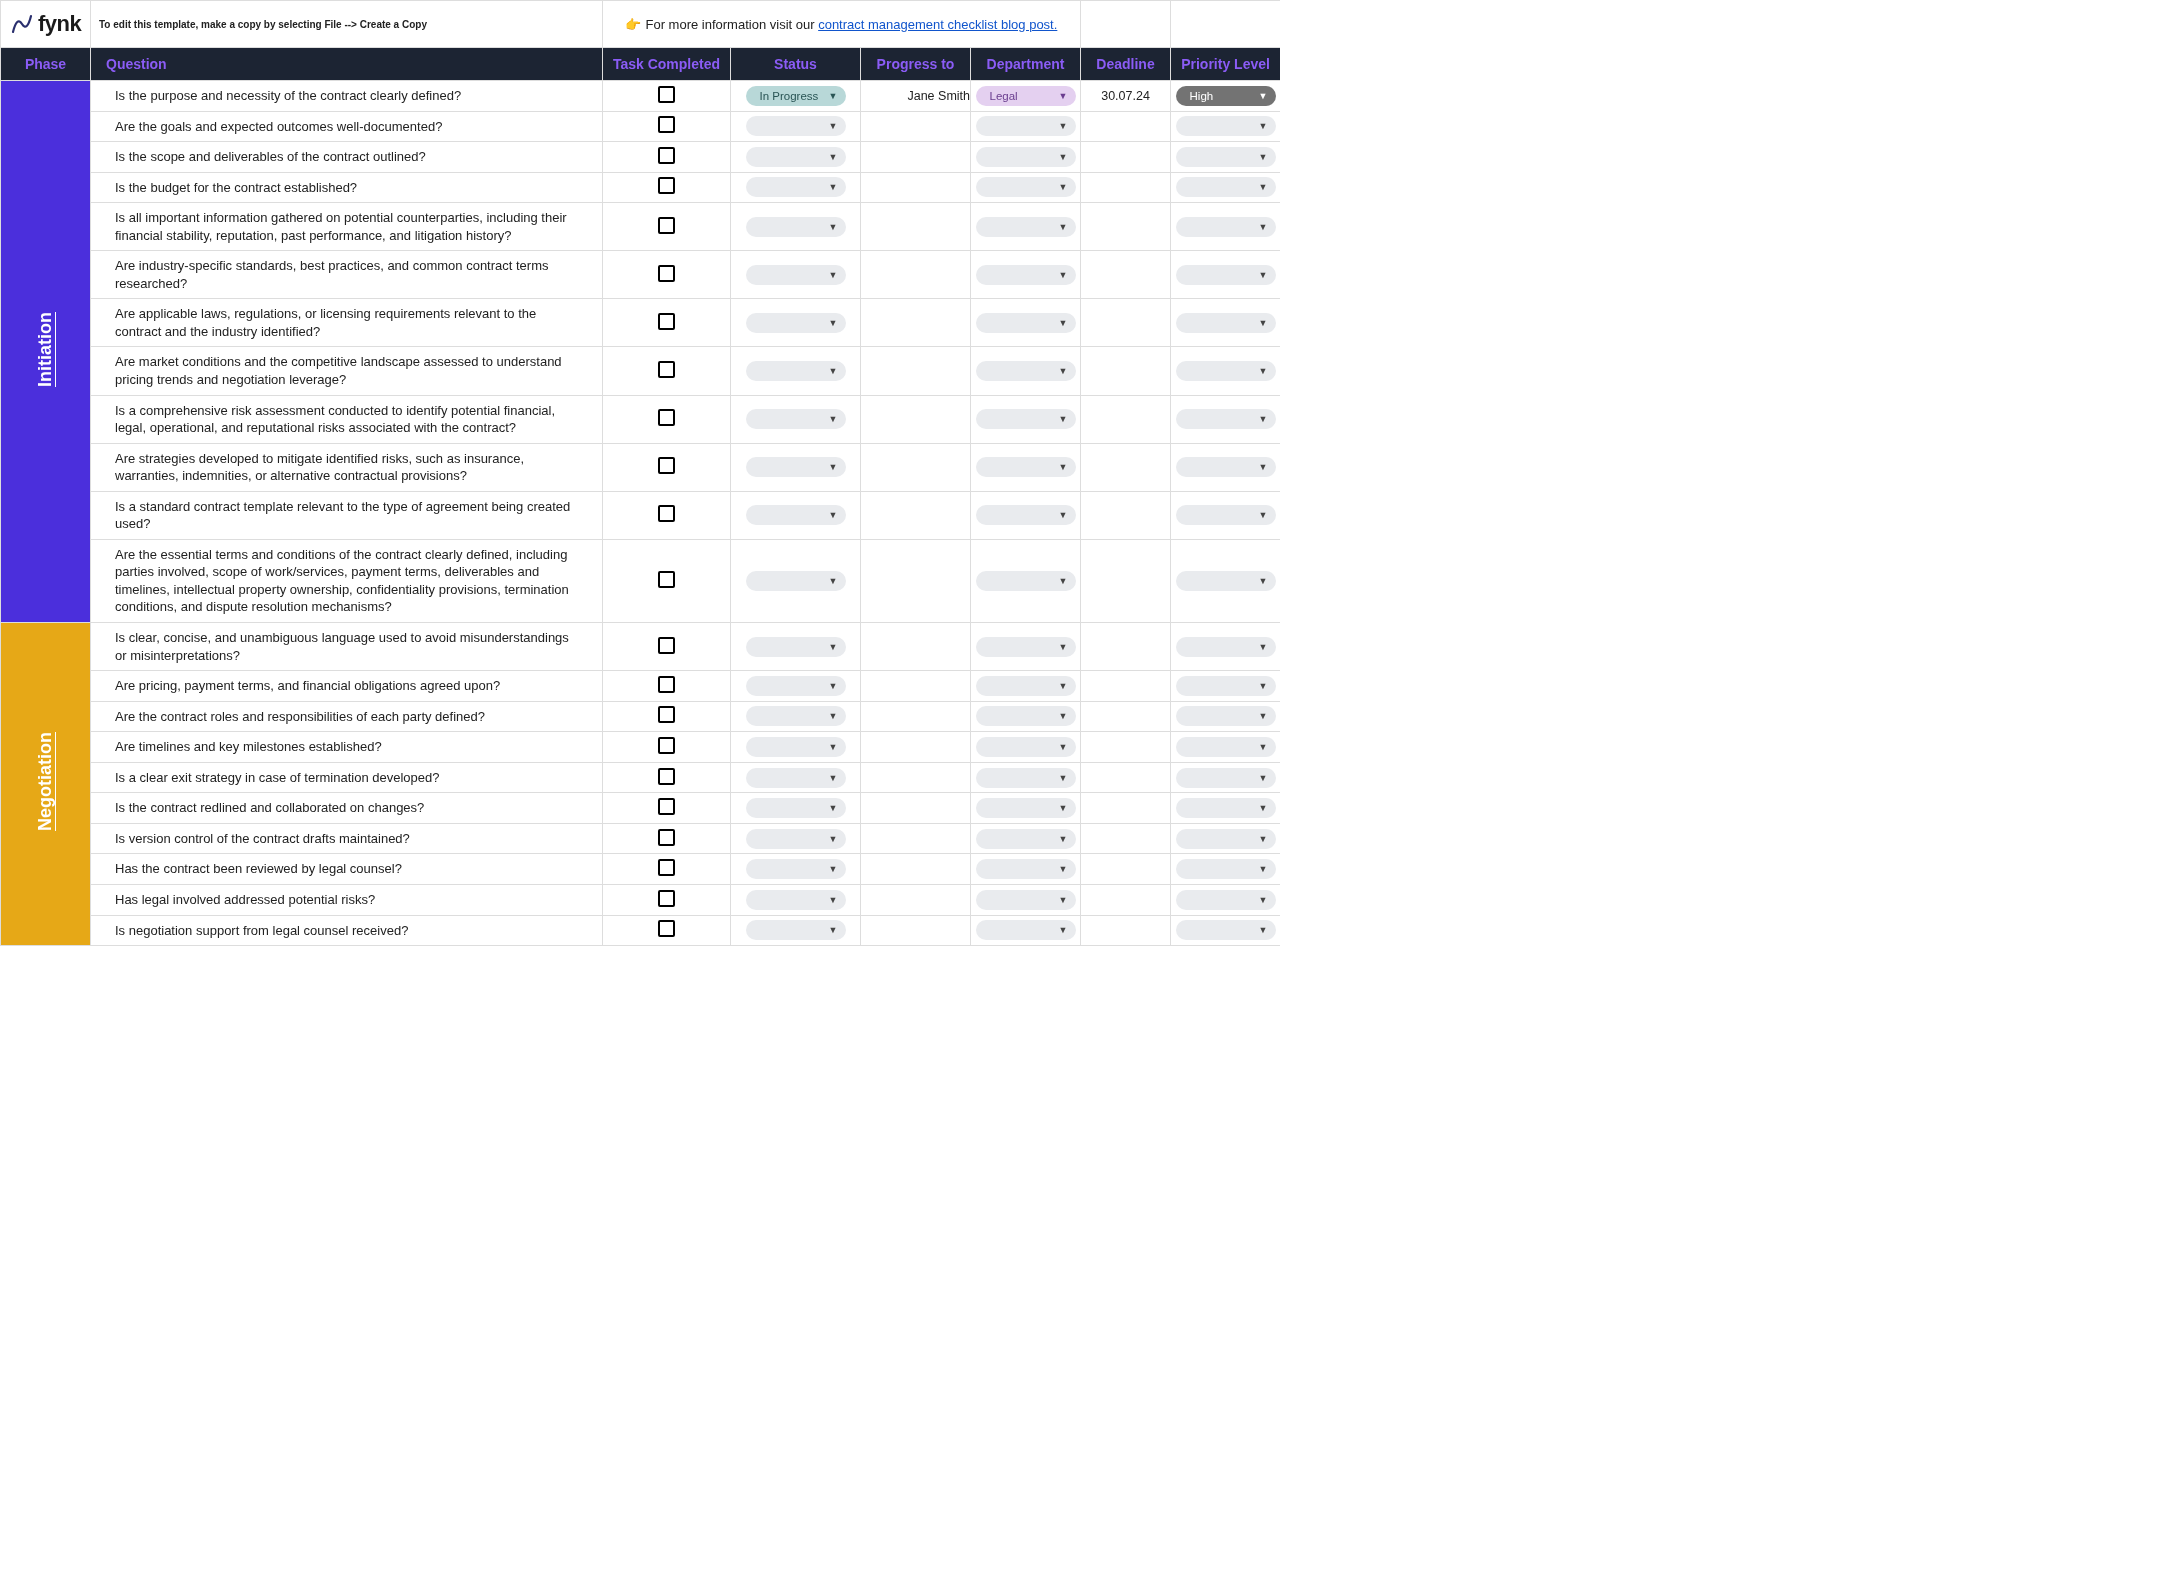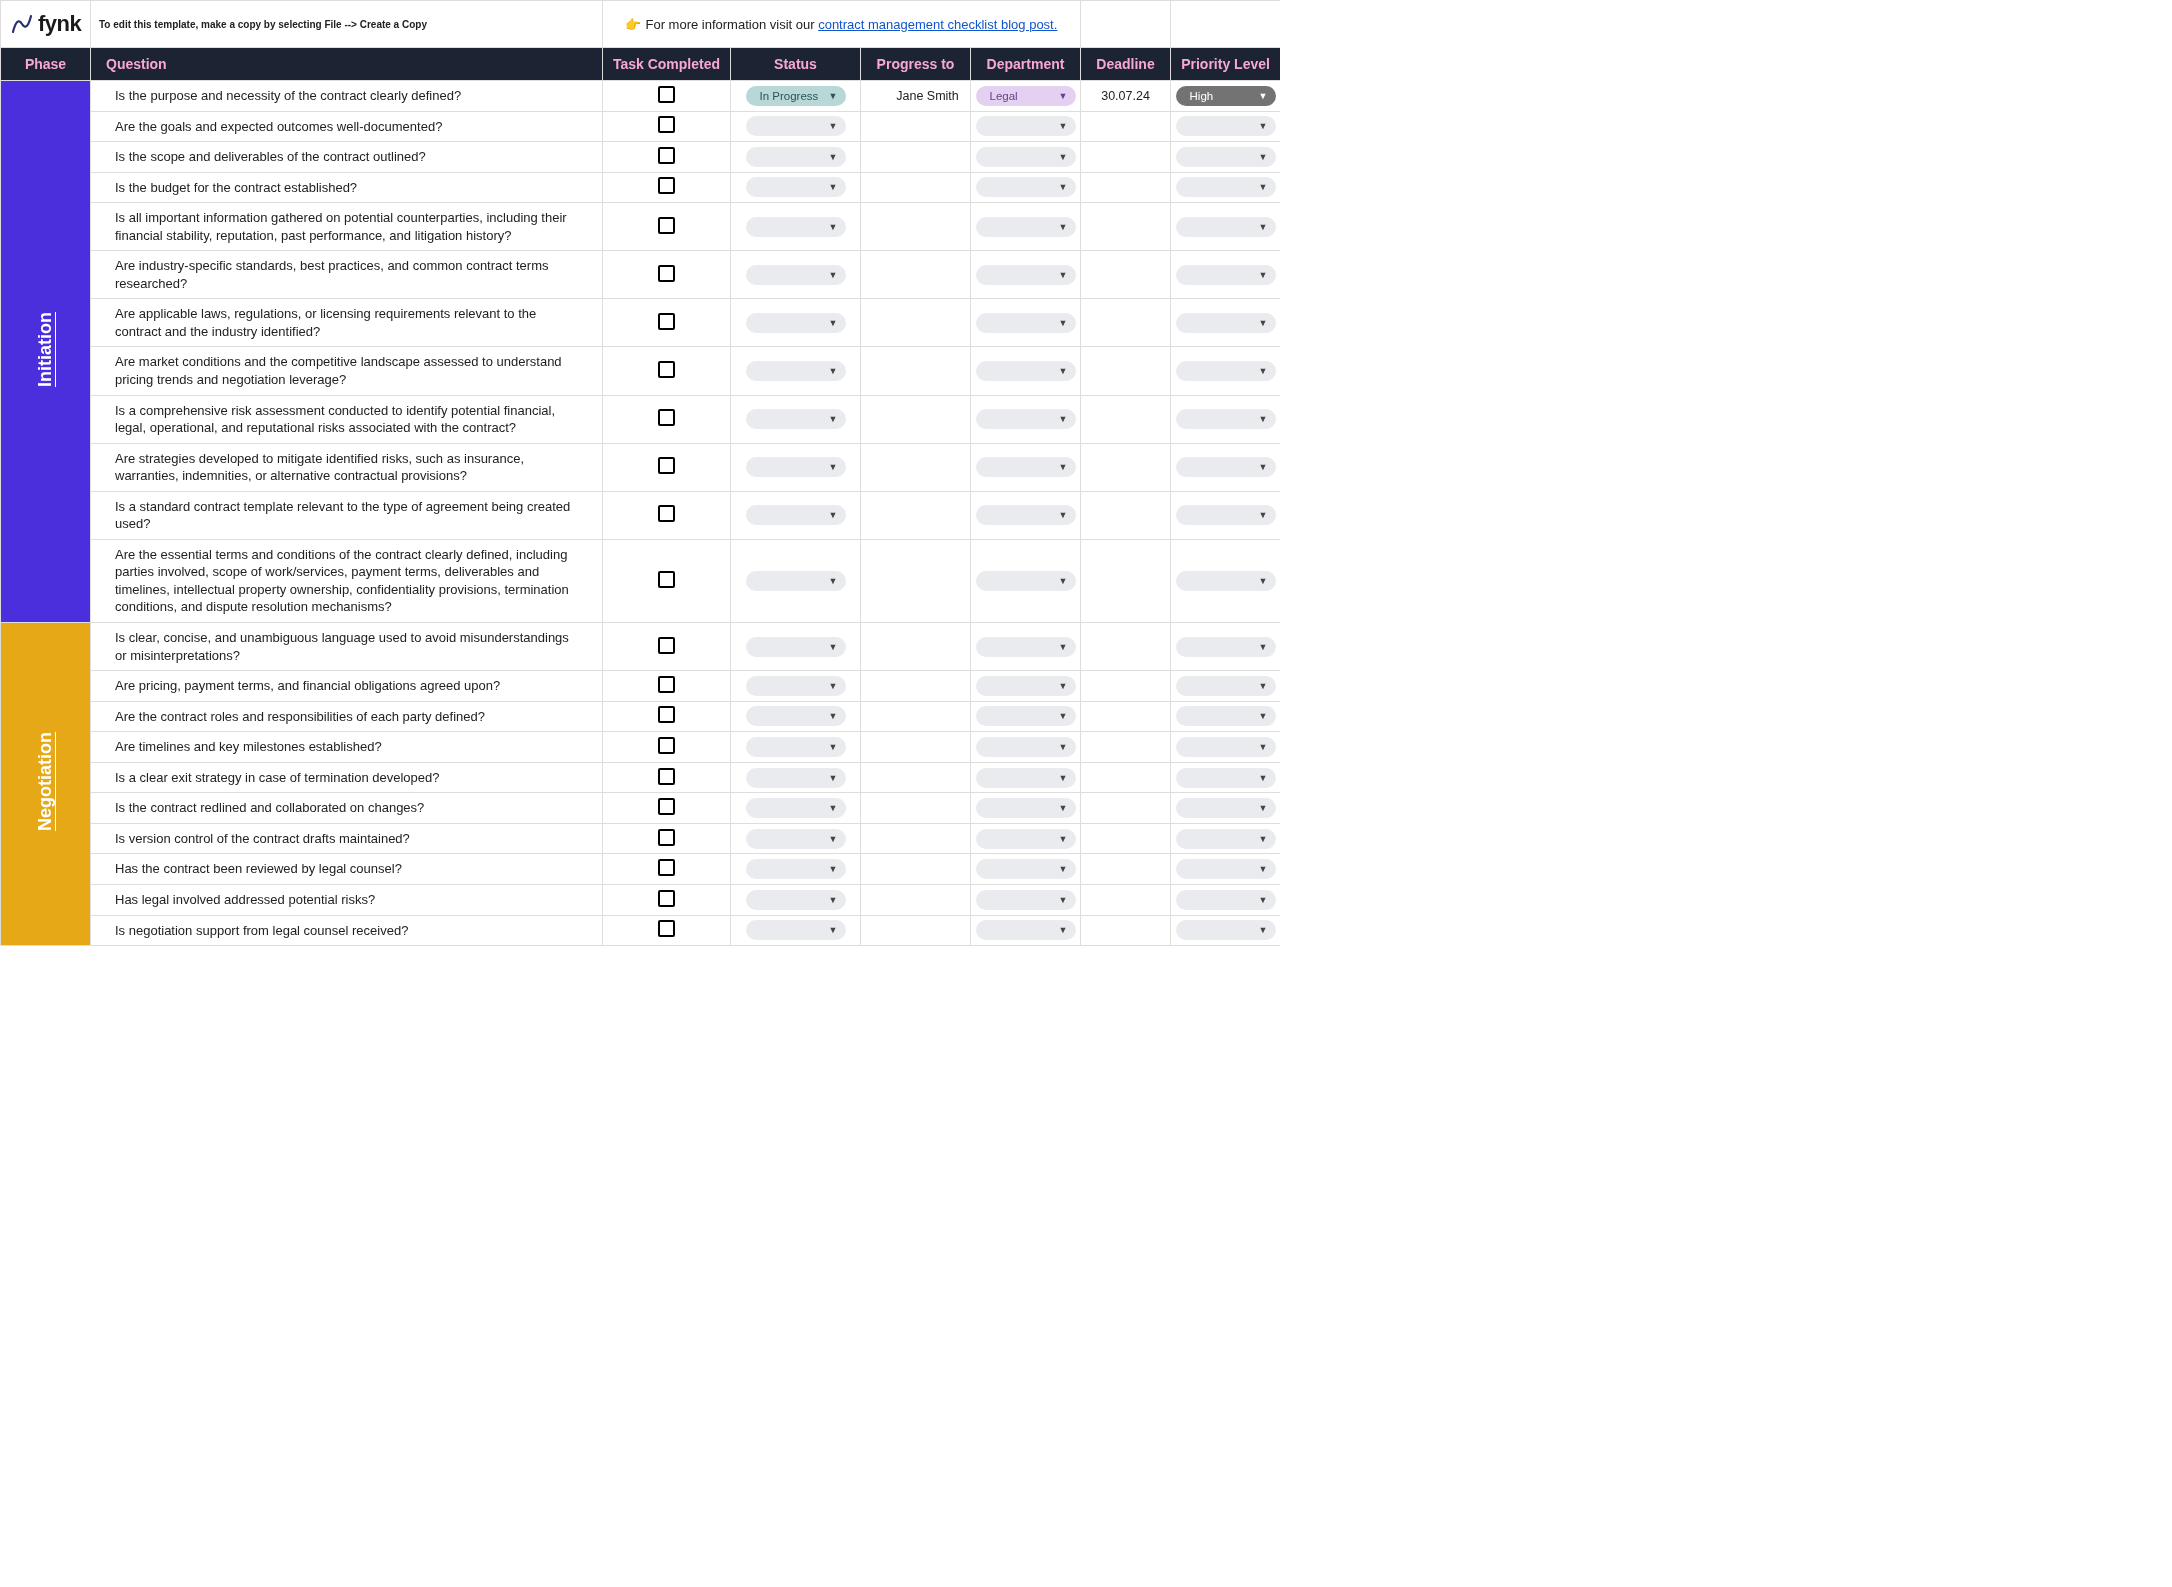--- a/index.html
+++ b/index.html
@@ -7,36 +7,36 @@
   table { border-collapse: collapse; width: 100%; table-layout: fixed; }
   td, th { border: 1px solid #ddd; vertical-align: middle; }
   .top-row td { height: 47px; padding: 6px 8px; }
   .logo-cell { width:90px; text-align:center; }
   .logo-wrap { display:flex; align-items:center; justify-content:center; gap:4px; }
   .logo-mark svg { display:block; }
   .logo-text { font-size:22px; font-weight:700; color:#1a1a1a; letter-spacing:-0.5px; }
   .instr { font-weight:700; font-size:10px; }
   .info-cell { text-align:center; }
   .info-link { color:#1155cc; text-decoration:underline; }
-  .header-row th { background:#1c2433; color:#f9a8d4; font-weight:700; font-size:14px; padding:8px 6px; text-align:center; }
+  .header-row th { background:#1c2433; color:#8b5cf6; font-weight:700; font-size:14px; padding:8px 6px; text-align:center; }
   .header-row th.question-h { text-align:left; padding-left:15px; }
   .phase-cell { color:#fff; font-weight:700; font-size:18px; text-align:center; }
   .phase-cell .vtext { writing-mode: vertical-rl; transform: rotate(180deg); display:inline-block; text-decoration:underline; }
   .phase-initiation { background:#4b2fdc; }
   .phase-negotiation { background:#e6a817; }
   .question-cell { padding:6px 24px; font-size:13px; line-height:1.35; }
   td.center { text-align:center; }
   .checkbox { display:inline-block; width:17px; height:17px; border:2.4px solid #000; border-radius:2px; }
   .pill { display:inline-flex; align-items:center; justify-content:space-between; height:20px; border-radius:10px; padding:0 8px 0 14px; font-size:11.5px; min-width:100px; }
   .pill .arrow { font-size:9px; margin-left:6px; }
   .pill-empty { background:#e9ebee; color:#444; justify-content:flex-end; padding-right:8px; }
   .pill-status  { background:#b8d8d8; color:#2a5555; }
   .pill-dept    { background:#e4d0f0; color:#6a3d8f; }
   .pill-priority{ background:#737373; color:#fff; }
-  .assigned-cell { padding-left:24px; font-size:12.5px; text-align:center; }
+  .assigned-cell { padding-left:24px; font-size:12.5px; text-align:right; }
   .deadline-cell { font-size:12.5px; }
   col.c-phase    { width:90px; }
   col.c-question { width:512px; }
   col.c-task     { width:128px; }
   col.c-status   { width:130px; }
   col.c-assigned { width:110px; }
   col.c-dept     { width:110px; }
   col.c-deadline { width:90px;  }
   col.c-priority { width:110px; }
 </style>

